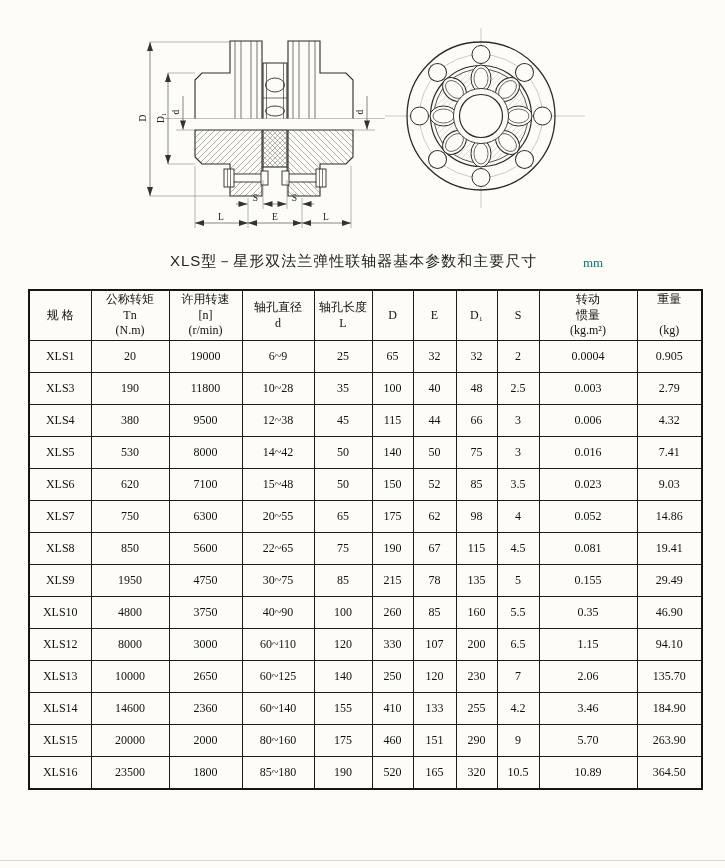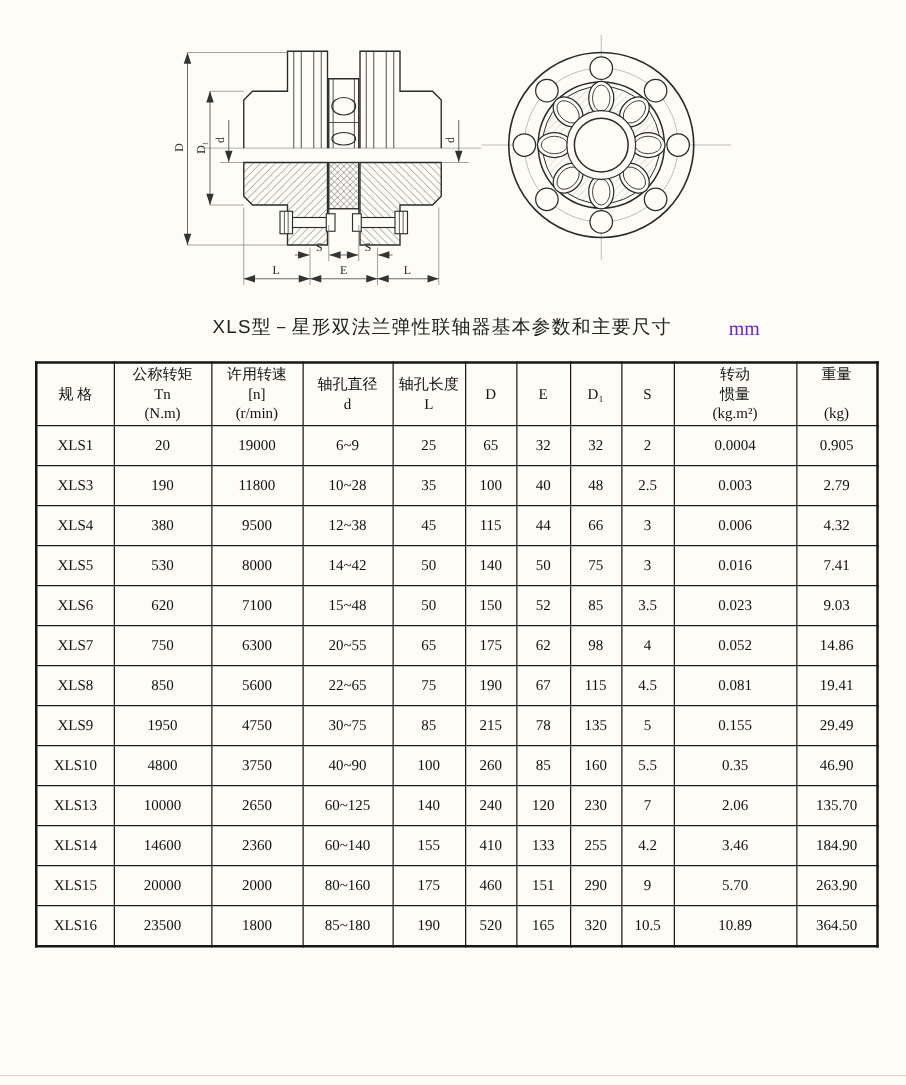--- a/index.html
+++ b/index.html
@@ -14,21 +14,21 @@
   .svg-side{left:95px;top:28px;width:300px;height:205px;}
   .svg-front{left:385px;top:25px;width:205px;height:190px;}
   .doc-title{
     position:absolute;left:170px;top:252px;
     font-family:"Liberation Sans","DejaVu Sans",sans-serif;
     font-weight:normal;font-size:15px;letter-spacing:1px;color:#222;
     white-space:nowrap;
   }
   .unit-label{
     position:absolute;left:583px;top:255px;
-    font-size:16px;color:#6d28d9;
+    font-size:13px;color:#0f766e;
   }
   table.spec{
     position:absolute;left:28px;top:289px;
     border-collapse:collapse;table-layout:fixed;
     border:2px solid #161616;
   }
   table.spec th,table.spec td{
     border:1px solid #1c1c1c;text-align:center;vertical-align:middle;
     padding:0 1px;font-size:12px;line-height:1.3;color:#111;
     overflow:hidden;
@@ -332,26 +332,39 @@
           <td>40~90</td>
           <td>100</td>
           <td>260</td>
           <td>85</td>
           <td>160</td>
           <td>5.5</td>
           <td>0.35</td>
           <td>46.90</td>
         </tr>
         <tr>
+          <td>XLS12</td>
+          <td>8000</td>
+          <td>3000</td>
+          <td>60~110</td>
+          <td>120</td>
+          <td>330</td>
+          <td>107</td>
+          <td>200</td>
+          <td>6.5</td>
+          <td>1.15</td>
+          <td>94.10</td>
+        </tr>
+        <tr>
           <td>XLS13</td>
           <td>10000</td>
           <td>2650</td>
           <td>60~125</td>
           <td>140</td>
-          <td>240</td>
+          <td>250</td>
           <td>120</td>
           <td>230</td>
           <td>7</td>
           <td>2.06</td>
           <td>135.70</td>
         </tr>
         <tr>
           <td>XLS14</td>
           <td>14600</td>
           <td>2360</td>

